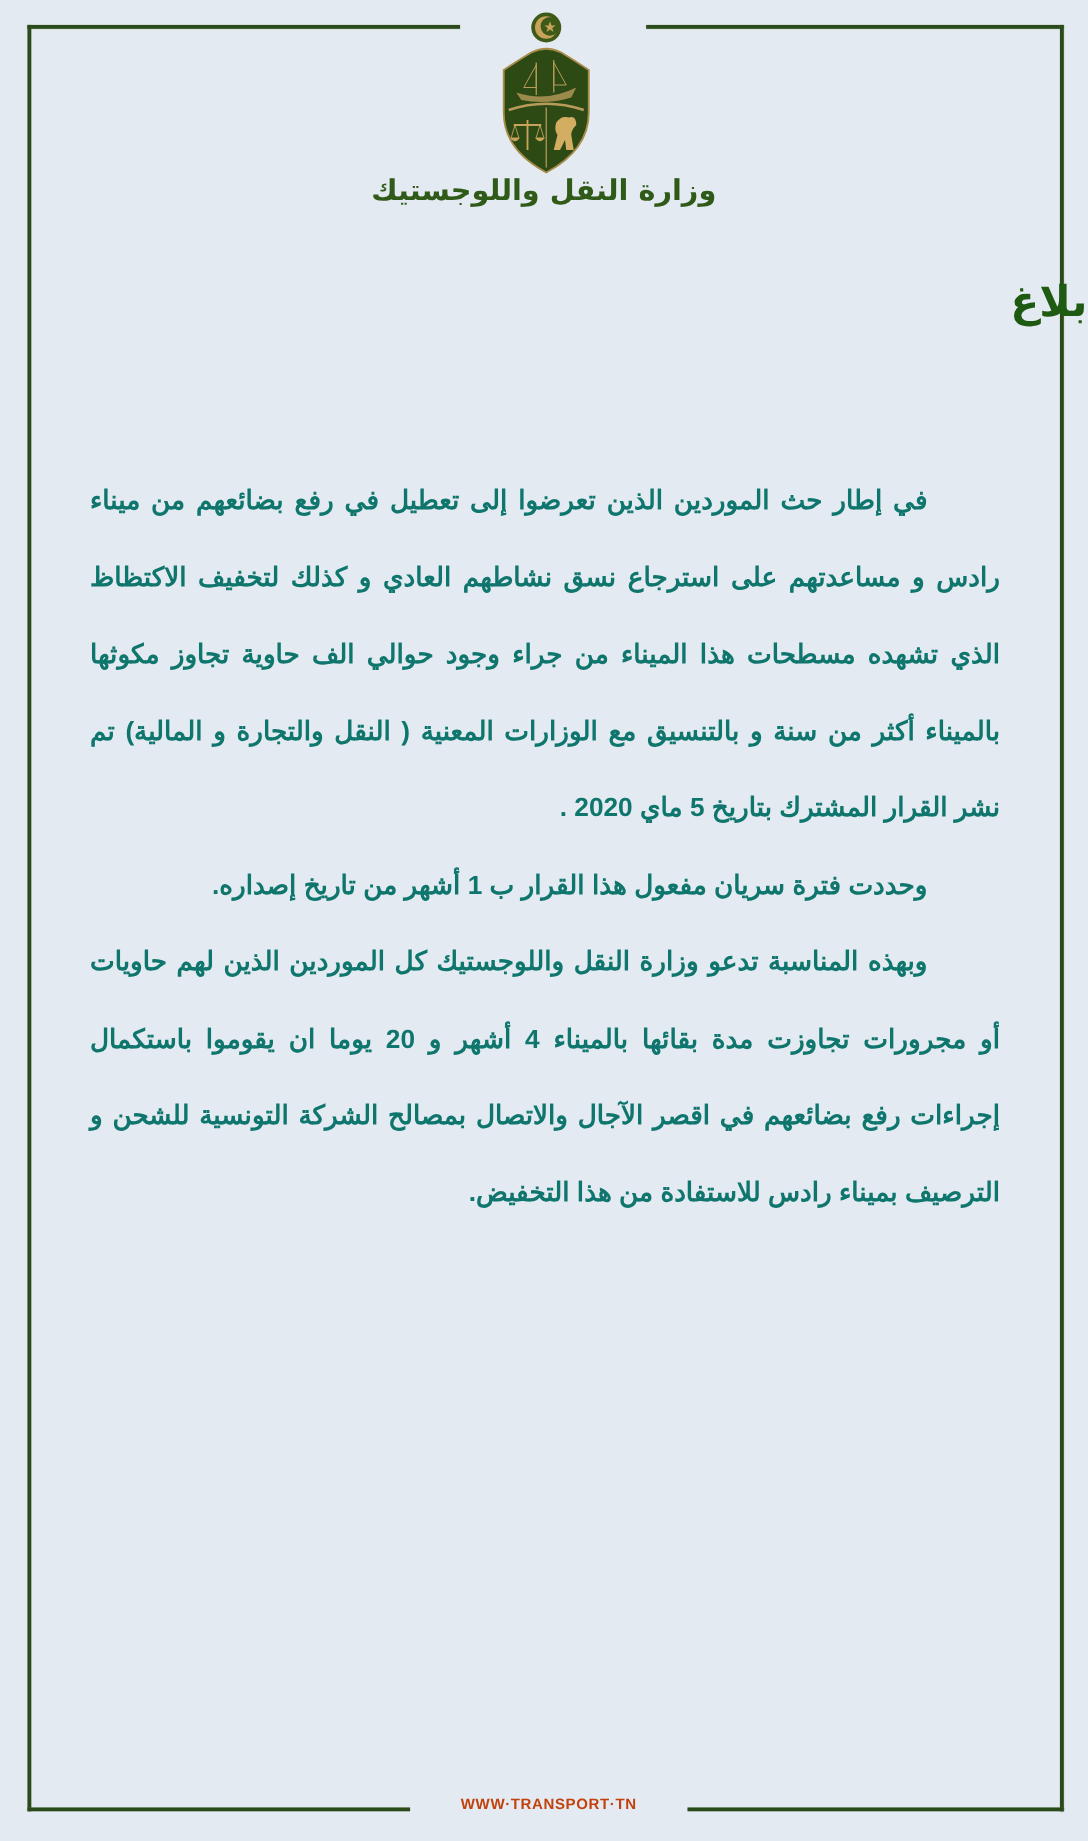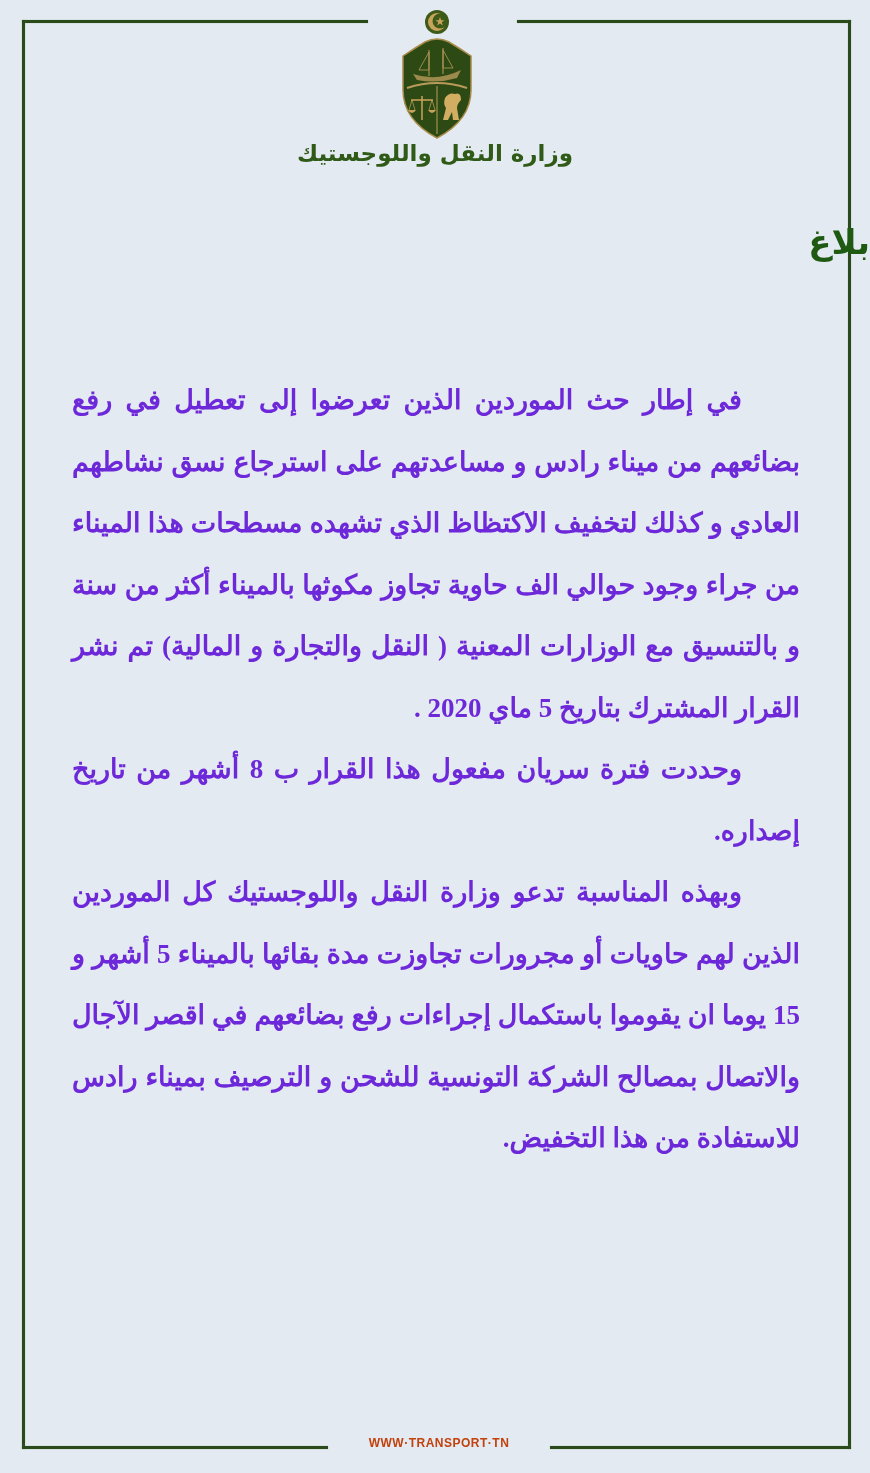--- a/index.html
+++ b/index.html
@@ -19,23 +19,23 @@
   .ministry {
     position:absolute; left:0; right:0; top:140px; text-align:center;
     color:#2f5a17; font-weight:bold; font-size:23px; direction:rtl;
   }
   .title {
     position:absolute; left:0; right:0; top:222px; 
     color:#1f5a12; font-weight:bold; font-size:34px; direction:rtl;
   }
   .body {
     position:absolute; left:72px; width:728px; top:370px;
-    direction:rtl; text-align:justify; color:#6d28d9;
-    font-family:Liberation Serif, serif; font-weight:bold;
-    font-size:27px; line-height:61.5px;
+    direction:rtl; text-align:justify; color:#0f766e;
+    font-family:Liberation Sans, sans-serif; font-weight:bold;
+    font-size:21px; line-height:61.5px;
   }
   .body p { margin:0; text-indent:58px; text-align-last:right; }
   .footer-url {
     position:absolute; left:328px; width:222px; top:1436px; text-align:center;
     color:#c2410c; font-weight:bold; font-size:12px; letter-spacing:0.5px;
     font-family:"Liberation Sans", sans-serif;
   }
 </style>
 </head>
 <body>
@@ -77,17 +77,17 @@
     <circle cx="58" cy="90" r="4" fill="#d2ad62"></circle>
   </svg>
 </div>
 
 <div class="ministry">وزارة النقل واللوجستيك</div>
 
 <div class="title">بلاغ</div>
 
 <div class="body">
   <p>في إطار حث الموردين الذين تعرضوا إلى تعطيل في رفع بضائعهم من ميناء رادس و مساعدتهم على استرجاع نسق نشاطهم العادي و كذلك لتخفيف الاكتظاظ الذي تشهده مسطحات هذا الميناء من جراء وجود حوالي الف حاوية تجاوز مكوثها بالميناء أكثر من سنة و بالتنسيق مع الوزارات المعنية ( النقل والتجارة و المالية) تم نشر القرار المشترك بتاريخ 5 ماي 2020 .</p>
-  <p>وحددت فترة سريان مفعول هذا القرار ب 8 أشهر من تاريخ إصداره.</p>
-  <p>وبهذه المناسبة تدعو وزارة النقل واللوجستيك كل الموردين الذين لهم حاويات أو مجرورات تجاوزت مدة بقائها بالميناء 5 أشهر و 15 يوما ان يقوموا باستكمال إجراءات رفع بضائعهم في اقصر الآجال والاتصال بمصالح الشركة التونسية للشحن و الترصيف بميناء رادس للاستفادة من هذا التخفيض.</p>
+  <p>وحددت فترة سريان مفعول هذا القرار ب 1 أشهر من تاريخ إصداره.</p>
+  <p>وبهذه المناسبة تدعو وزارة النقل واللوجستيك كل الموردين الذين لهم حاويات أو مجرورات تجاوزت مدة بقائها بالميناء 4 أشهر و 20 يوما ان يقوموا باستكمال إجراءات رفع بضائعهم في اقصر الآجال والاتصال بمصالح الشركة التونسية للشحن و الترصيف بميناء رادس للاستفادة من هذا التخفيض.</p>
 </div>
 
 <div class="footer-url">WWW·TRANSPORT·TN</div>
 
 </body></html>

